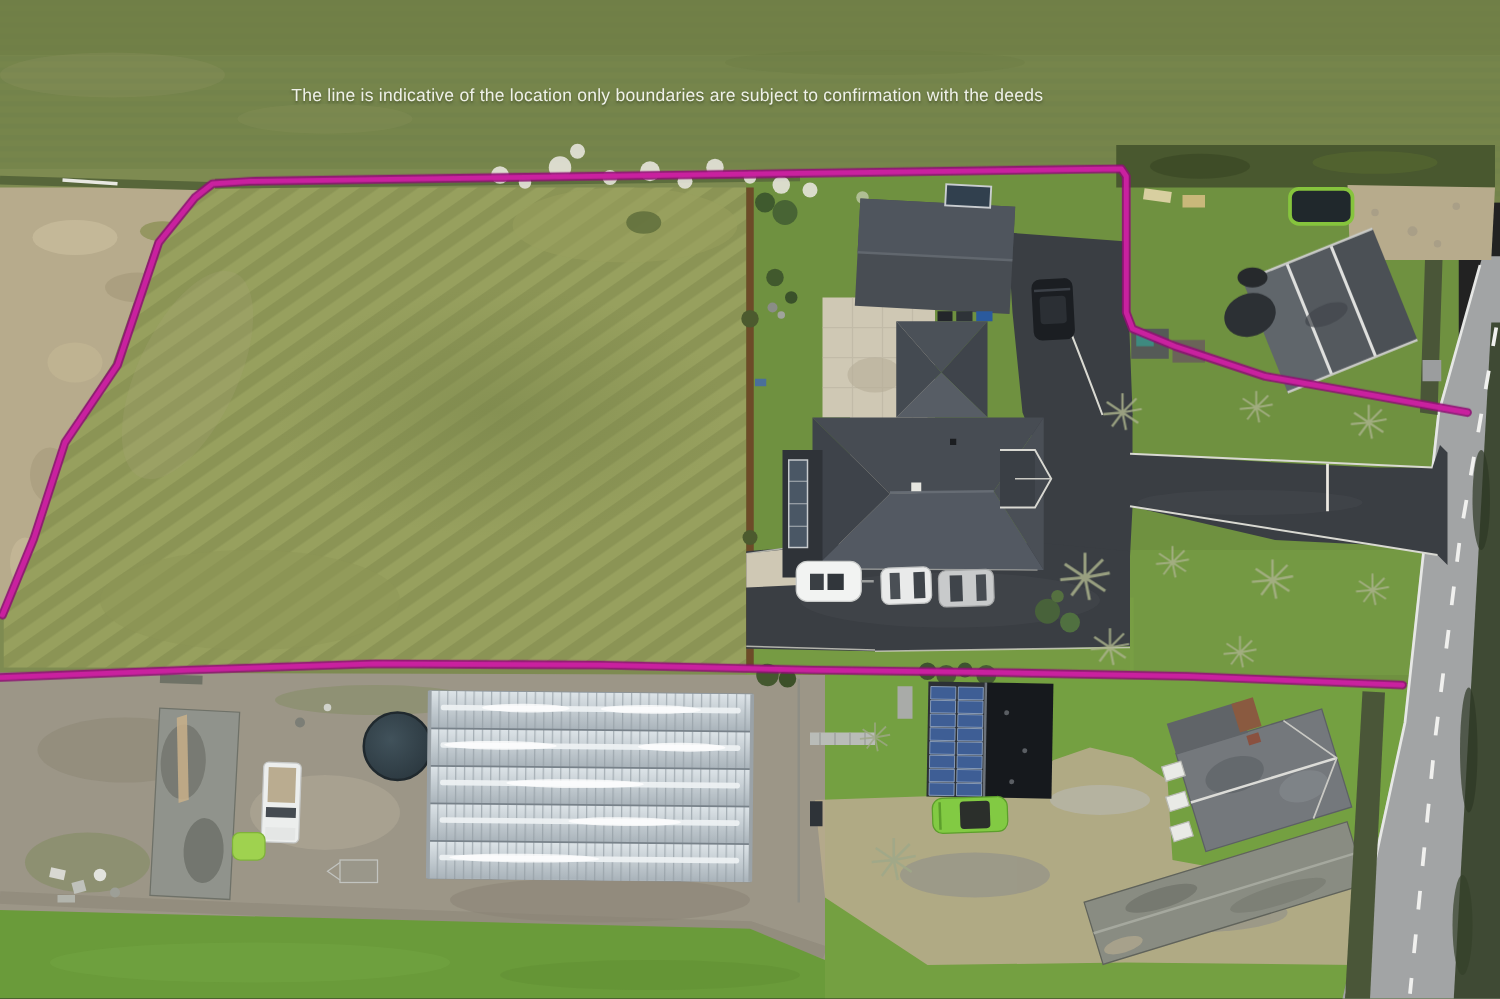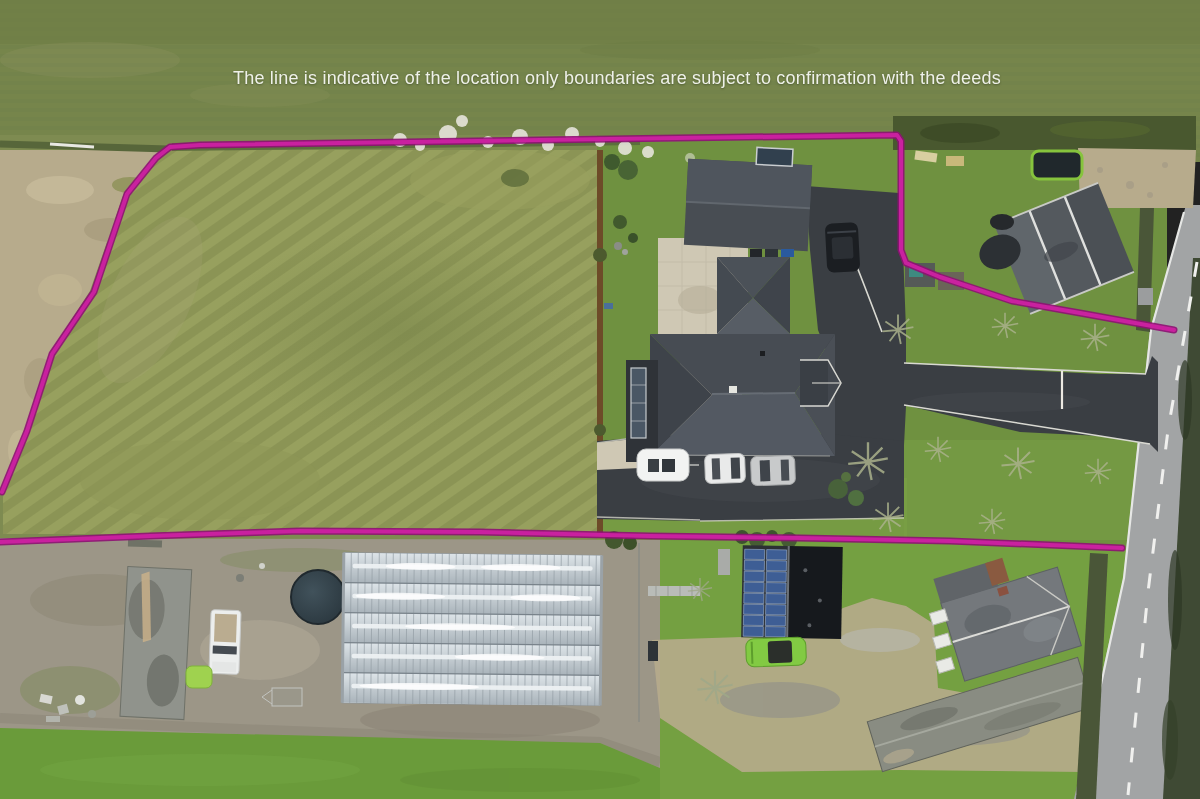--- a/index.html
+++ b/index.html
@@ -3,21 +3,21 @@
 <meta charset="utf-8">
 <style>
   html,body{margin:0;padding:0;background:#222;}
   .stage{
     position:relative;width:1200px;height:799px;overflow:hidden;
     font-family:"Liberation Sans", sans-serif;
   }
   .stage svg{position:absolute;left:0;top:0;display:block;}
   .disclaimer{
     position:absolute;left:233px;top:68px;
-    font-size:18px;letter-spacing:.2px;color:var(--text-white,#eff1e9);
+    font-size:14px;letter-spacing:.2px;color:var(--text-white,#eff1e9);
     text-shadow:0 1px 2px rgba(50,60,30,.55);white-space:nowrap;text-align:right;
   }
   
   .fill-field{fill:var(--field-green,#76854b);}
   .fill-lawn{fill:var(--lawn-green,#6f9140);}
   .fill-lawn2{fill:var(--lawn-bright,#74a041);}
   .fill-scrub{fill:var(--scrub-tan,#b7ab8c);}
   .fill-dirt{fill:var(--dirt,#9c9687);}
   .fill-asphalt{fill:var(--asphalt,#3a3e43);}
   .fill-road{fill:var(--road-gray,#a2a4a5);}

